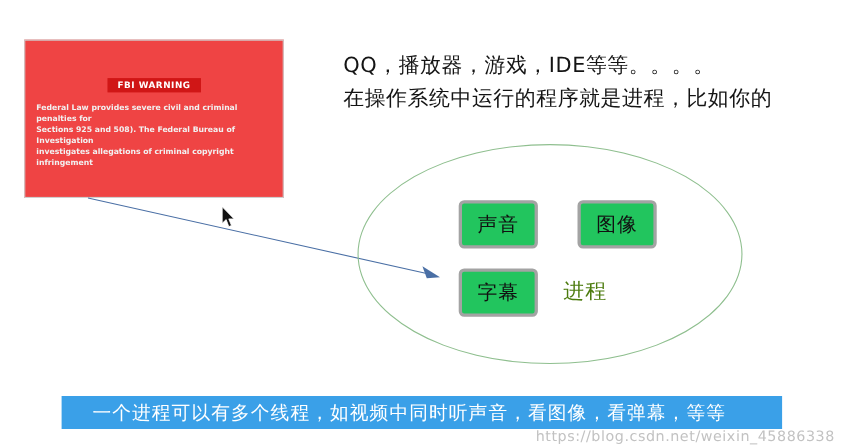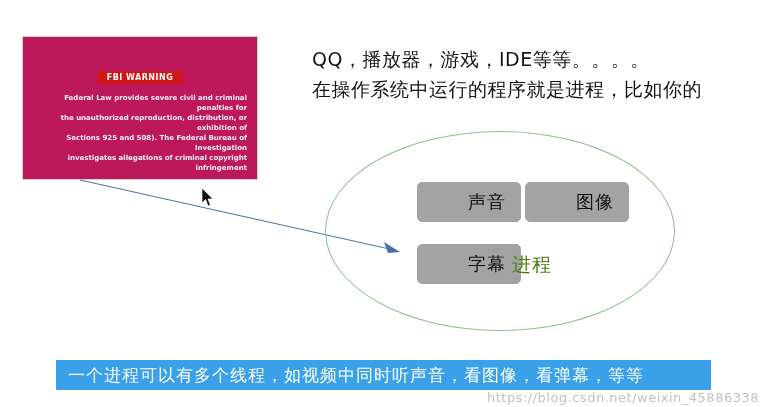--- a/index.html
+++ b/index.html
@@ -16,21 +16,21 @@
     font-family: "DejaVu Sans", "Liberation Sans", sans-serif;
   }
 
   
   #fbi-card {
     position: absolute;
     left: 22px;
     top: 36px;
     width: 236px;
     height: 144px;
-    background: #be185d;
+    background: #ef4444;
     border: 1px solid #cfcfcf;
     box-sizing: border-box;
     overflow: hidden;
   }
   #fbi-banner {
     position: absolute;
     left: 50%;
     transform: translateX(-50%);
     top: 34px;
     background: #d01616;
@@ -42,21 +42,21 @@
     white-space: nowrap;
   }
   #fbi-text {
     position: absolute;
     left: 10px;
     right: 10px;
     top: 56px;
     color: #f2f2f2;
     font-size: 7px;
     line-height: 10px;
-    text-align: right;
+    text-align: left;
     font-weight: bold;
   }
   #fbi-text p {
     margin: 0;
   }
 
   
   #intro-text {
     position: absolute;
     left: 312px;
@@ -80,30 +80,29 @@
     width: 350px;
     height: 200px;
     border: 1px solid #8fbf8f;
     border-radius: 50%;
     box-sizing: border-box;
     background: transparent;
   }
 
   .box {
     position: absolute;
-    border: 1px solid #a3a3a3;
+    border: 3px solid #a3a3a3;
     border-radius: 5px;
-    background: #a3a3a3;
+    background: #22c55e;
     color: #111111;
     font-size: 18px;
     display: flex;
     align-items: center;
     justify-content: center;
     letter-spacing: 1px;
-    padding-left: 36px;
   }
   #box-sound   { left: 417px; top: 182px; width: 66px; height: 38px; }
   #box-image   { left: 525px; top: 182px; width: 66px; height: 38px; }
   #box-caption { left: 417px; top: 244px; width: 66px; height: 38px; }
 
   #label-process {
     position: absolute;
     left: 512px;
     top: 252px;
     font-size: 19px;
@@ -137,21 +136,21 @@
     width: 655px;
     height: 30px;
     background: #3aa0e8;
     display: flex;
     align-items: center;
   }
   #bottom-banner span {
     color: #ffffff;
     font-size: 17px;
     letter-spacing: 1px;
-    padding-left: 12px;
+    padding-left: 28px;
     white-space: nowrap;
   }
 
   
   #watermark {
     position: absolute;
     right: 8px;
     bottom: 2px;
     color: #c2c2c2;
     font-size: 13px;
@@ -162,21 +161,20 @@
 </style>
 </head>
 <body>
 
 <div id="page">
 
   <div id="fbi-card">
     <div id="fbi-banner">FBI WARNING</div>
     <div id="fbi-text">
       <p>Federal Law provides severe civil and criminal penalties for</p>
-      <p>the unauthorized reproduction, distribution, or exhibition of</p>
       <p>Sections 925 and 508). The Federal Bureau of Investigation</p>
       <p>investigates allegations of criminal copyright infringement</p>
 
     </div>
   </div>
 
   <div id="intro-text">
     <span class="line">QQ，播放器，游戏，IDE等等。。。。</span>
     <span class="line">在操作系统中运行的程序就是进程，比如你的</span>
   </div>

